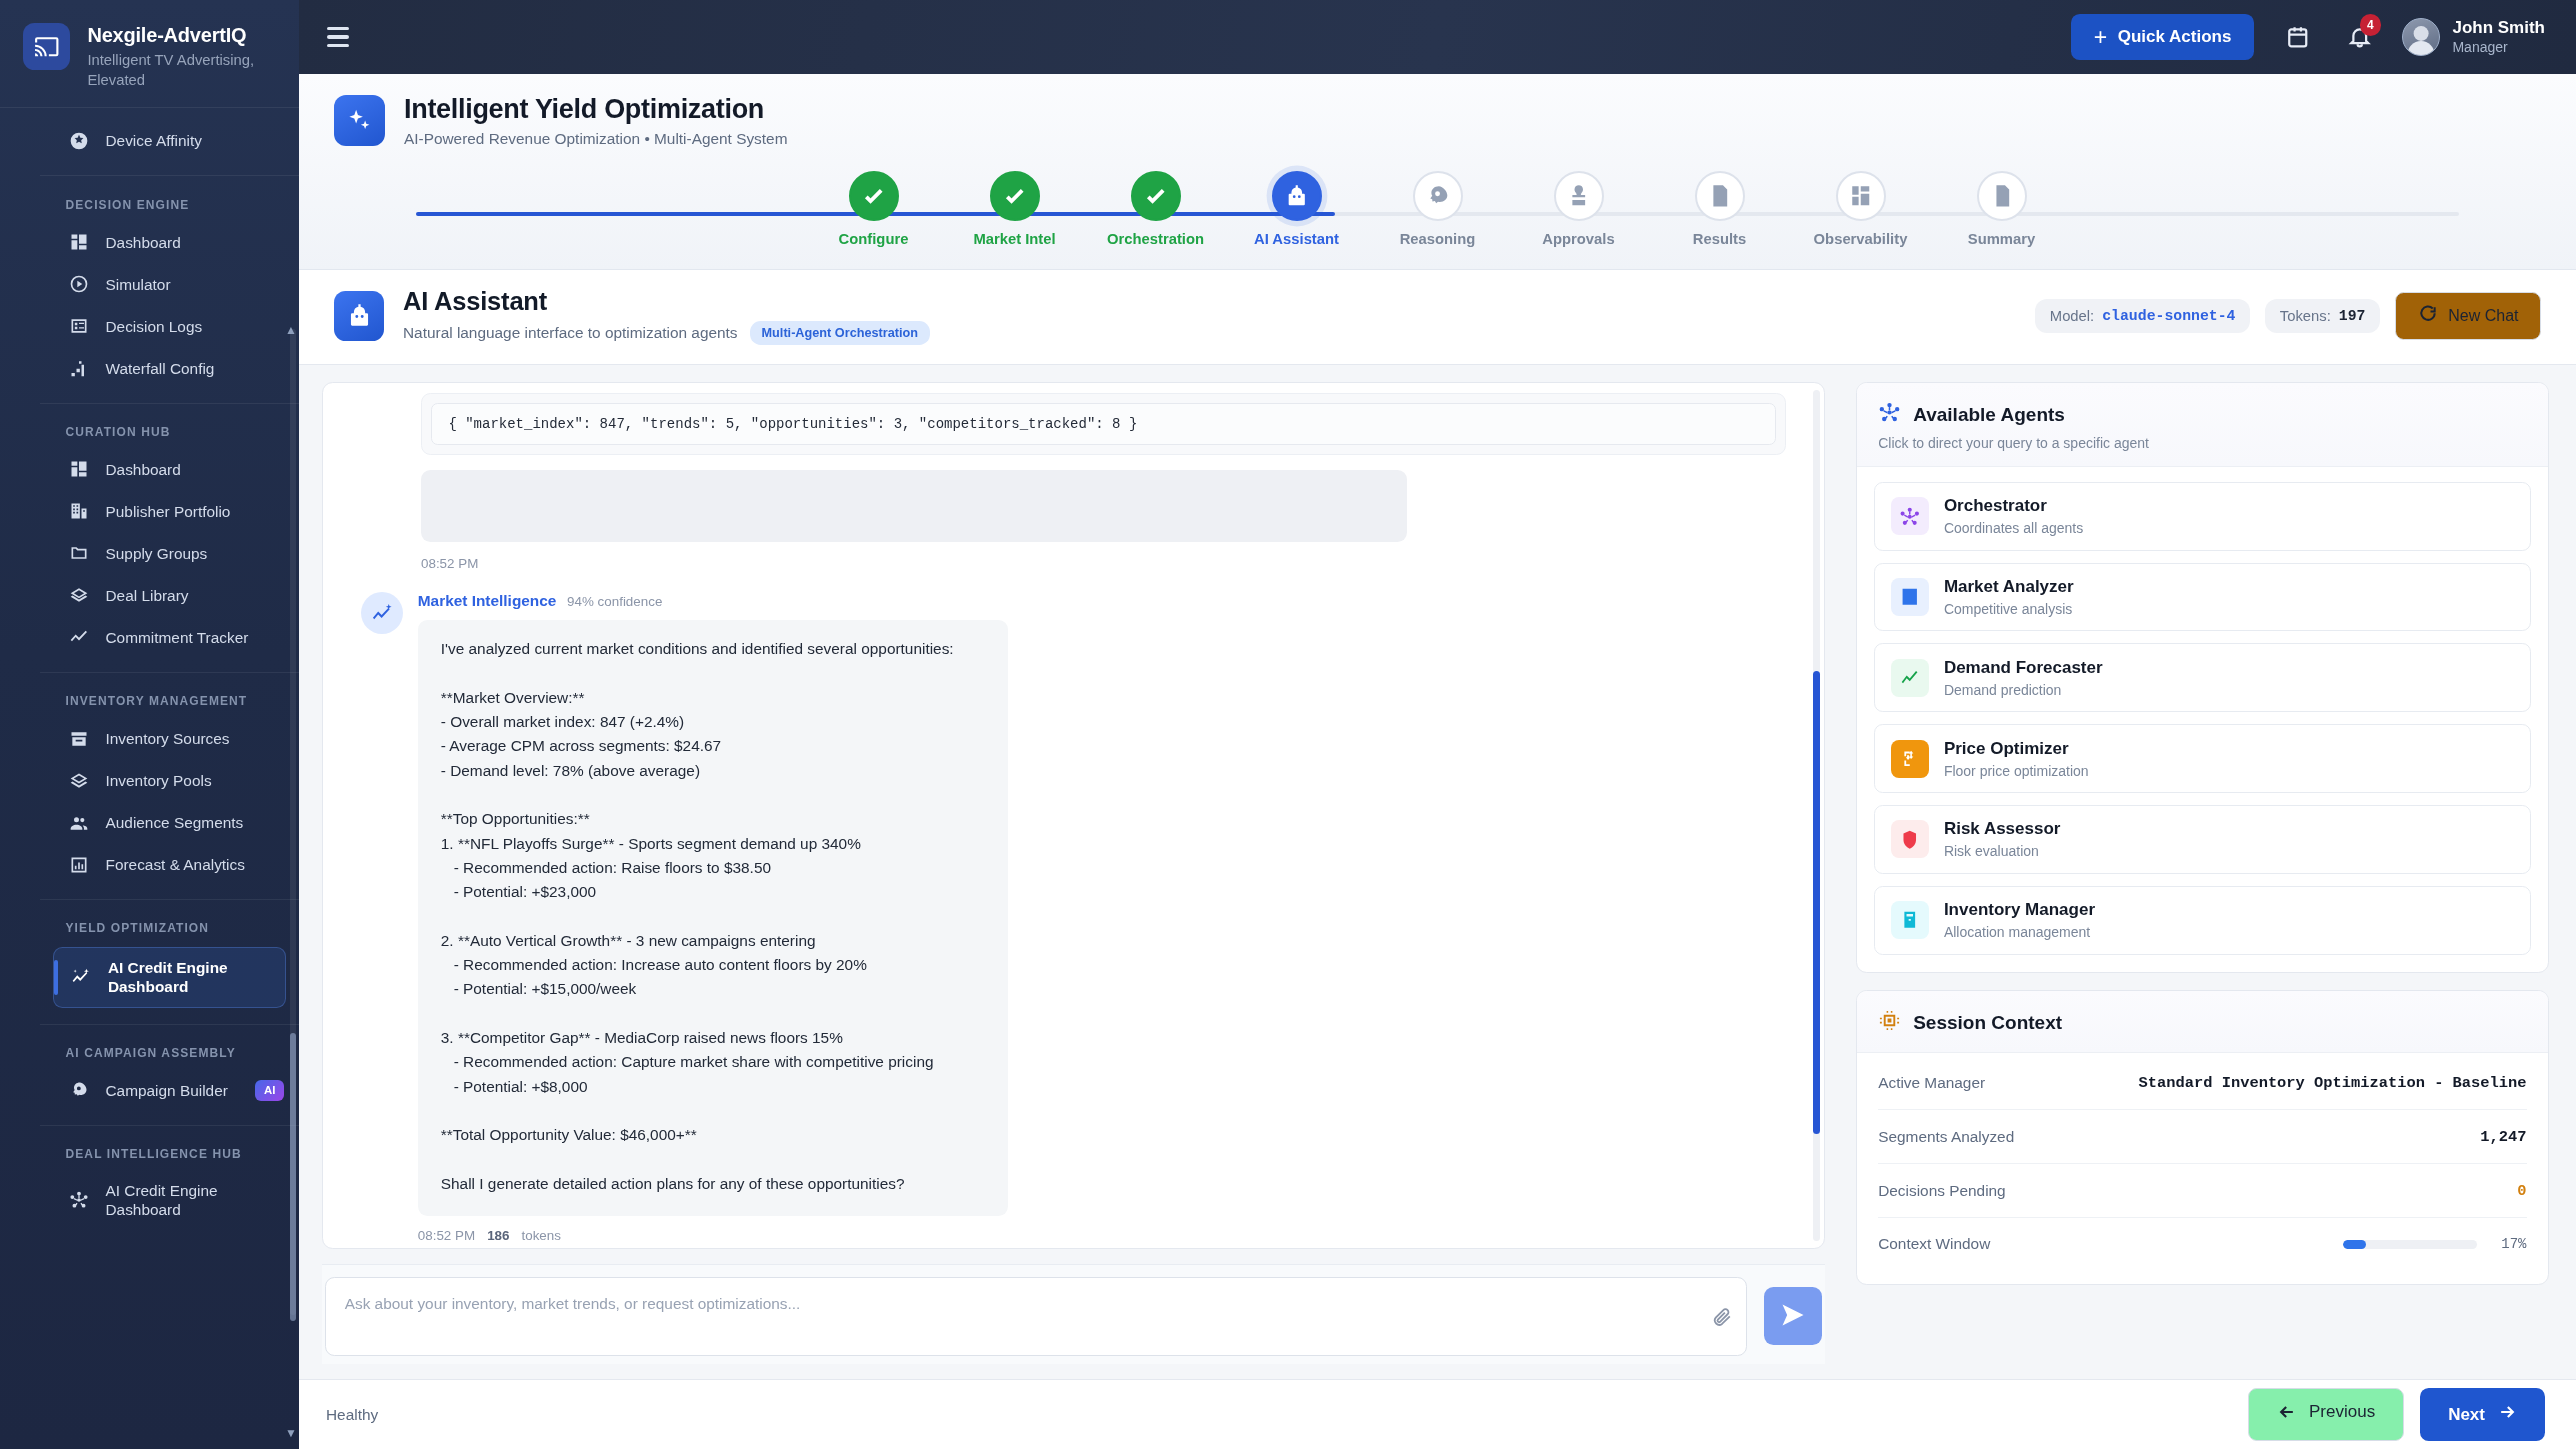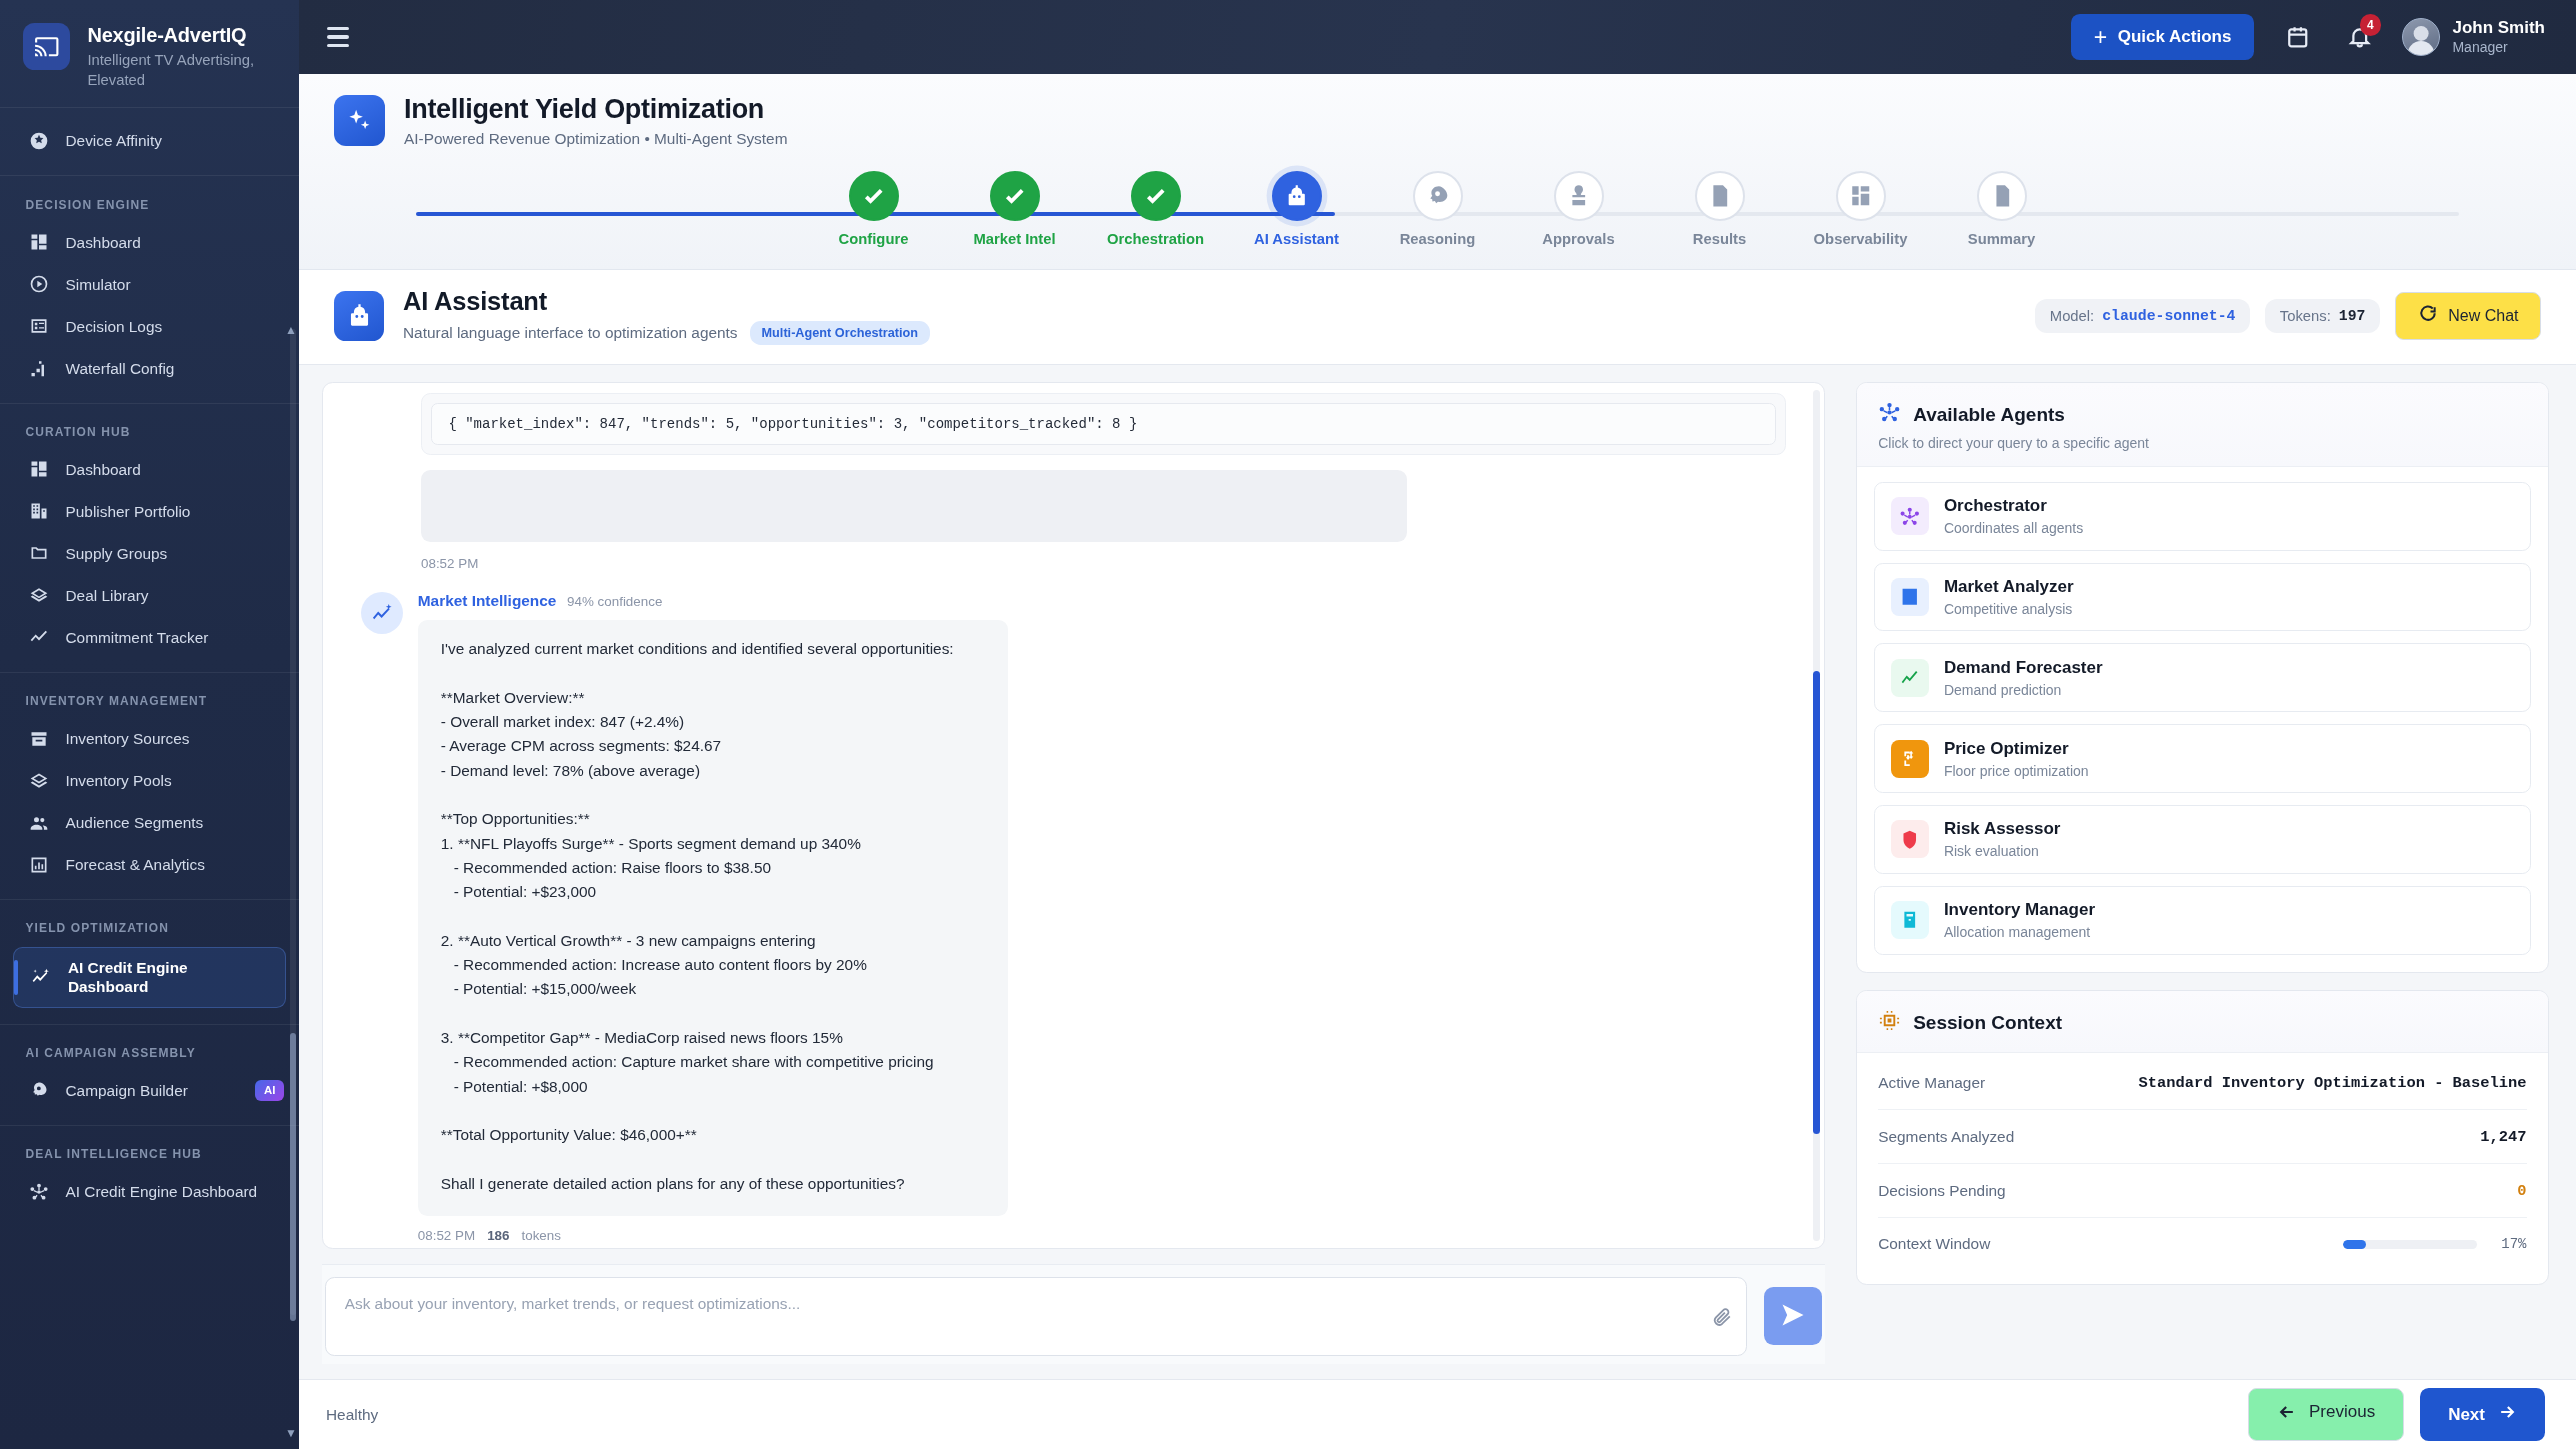--- a/index.html
+++ b/index.html
@@ -19,21 +19,21 @@
   .brand { display: flex; gap: 17.4px; padding: 23px 20px 23px 23px; align-items: flex-start;
            border-bottom: 0.7px solid rgba(255,255,255,.07); height: 108px; }
   .brand-logo { width: 47px; height: 47px; flex:0 0 47px; border-radius: 11.4px;
     background: #2d4a9e; display: flex; align-items: center; justify-content: center; }
   .brand-logo svg { width: 25.5px; height: 25.5px; fill: #fff; }
   .brand-text { padding-top: 1.3px; }
   .brand-title { font-size: 20px; font-weight: 700; color: #ffffff; letter-spacing: -0.2px; line-height: 1.1;}
   .brand-sub { font-size: 14.8px; color: #97a4bb; margin-top: 4.7px; line-height: 1.32; max-width: 201px;}
 
   .nav { padding: 0 0 27px 0; }
-  .nav-group { border-bottom: 0.7px solid rgba(255,255,255,.07); padding: 12px 0 13.4px 0;}
+  .nav-group { border-bottom: 0.7px solid rgba(255,255,255,.07); padding: 12px 0 13.4px 0; margin-left: 40px;}
   .nav-group:last-child { border-bottom: none; }
   .group-label { font-size: 12px; letter-spacing: 1.1px; font-weight: 700; color: #8593ad;
                  padding: 9.4px 0 9.4px 25.5px; text-transform: uppercase; }
   .nav-item { display: flex; align-items: center; gap: 16px; padding: 10px 14.8px 10px 28px;
               font-size: 15.4px; color: #d4dceb; position: relative; cursor: pointer; min-height: 42px;}
   .nav-item .ico { width: 21.5px; height: 21.5px; flex: 0 0 21.5px; display:flex; align-items:center; justify-content:center;}
   .nav-item .ico svg { width: 20px; height: 20px; fill: #d4dceb; }
   .nav-item .lbl { line-height: 1.24; }
   .nav-item.active { background: rgba(59,110,220,.17); color: #fff; font-weight: 700;
                      border: 0.7px solid rgba(90,140,240,.34); border-radius: 9.4px;
@@ -115,21 +115,21 @@
   .assist-logo svg { width: 27px; height: 27px; fill:#fff; }
   .assist-title { font-size: 25.5px; font-weight: 700; color:#121a28; letter-spacing:-0.2px;}
   .assist-sub-row { display:flex; align-items:center; gap: 12px; margin-top: 5.4px; }
   .assist-sub { font-size: 15.4px; color:#5e6b80; }
   .chip { background:#dce9fd; color:#2c63d8; font-size: 12.7px; font-weight: 600; border-radius: 10.7px; padding: 4.7px 12px;}
   .assist-right { margin-left:auto; display:flex; align-items:center; gap: 14.8px;}
   .pill { background:#f0f2f6; border-radius: 12px; padding: 9.4px 14.8px; font-size: 14.8px; color:#67748a;
           display:flex; gap: 8px; align-items:center; }
   .pill b { font-family: "Liberation Mono", monospace; color:#2f62e0; font-weight:700; font-size: 14.8px;}
   .pill .tk { font-family: "Liberation Mono", monospace; color:#1b2333; font-weight:700;}
-  .newchat { display:flex; align-items:center; gap: 10.7px; background:#fde047; border:0.7px solid #d7dde7;
+  .newchat { display:flex; align-items:center; gap: 10.7px; background:#a16207; border:0.7px solid #d7dde7;
              border-radius: 8.7px; padding: 11.4px 21.5px; font-size: 16px; color:#1b2333; cursor:pointer;
              font-family: inherit; }
   .newchat svg { width: 20px; height: 20px; stroke:#1b2333; fill:none; stroke-width:2.4;}
 
   
   .body { flex: 1; display:flex; gap: 0; overflow: hidden; background:#f4f6f9;}
   .chat-col { flex: 1; display:flex; flex-direction:column; padding: 0 0 0 0; position: relative; }
   .chat-card { margin: 17.4px 20px 0 23px; background:#fff; border:0.7px solid #e4e8ef; border-radius: 10.7px;
                flex: 1; position:relative; overflow:hidden; display:flex; flex-direction: column;}
   .chat-scroll { flex:1; overflow:hidden; padding: 14.8px 38px 6.7px 38px; position:relative;}

